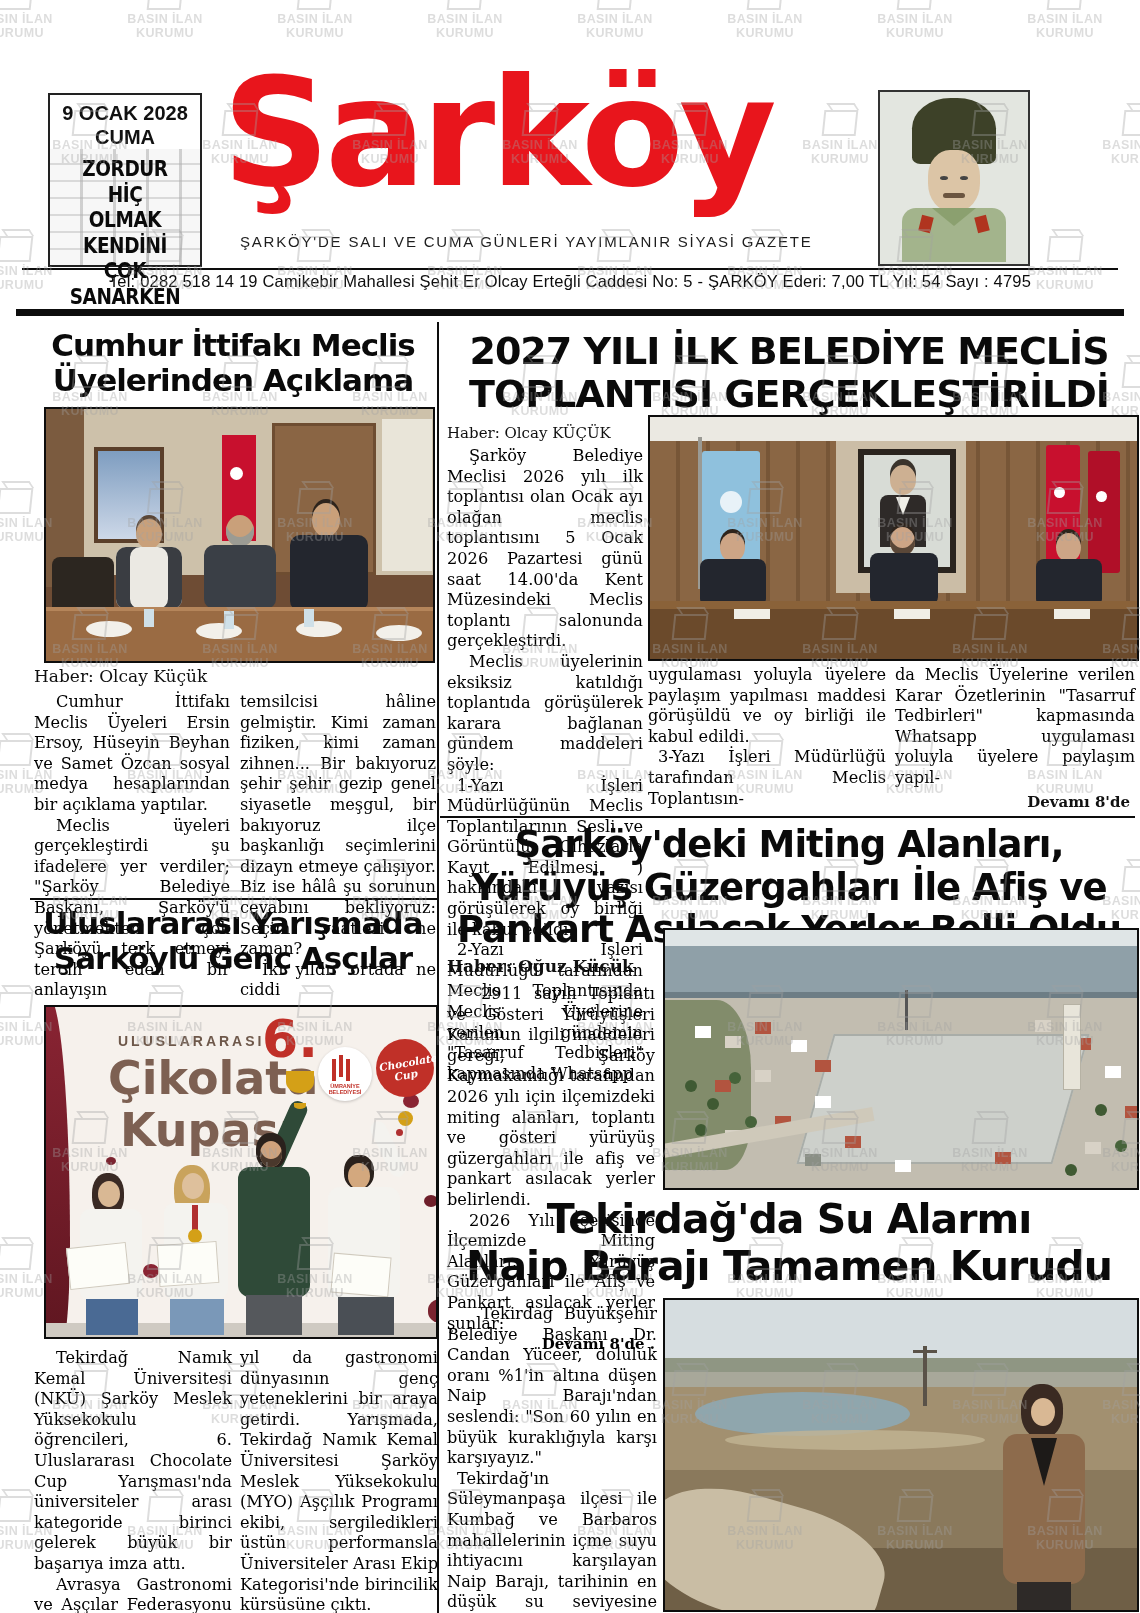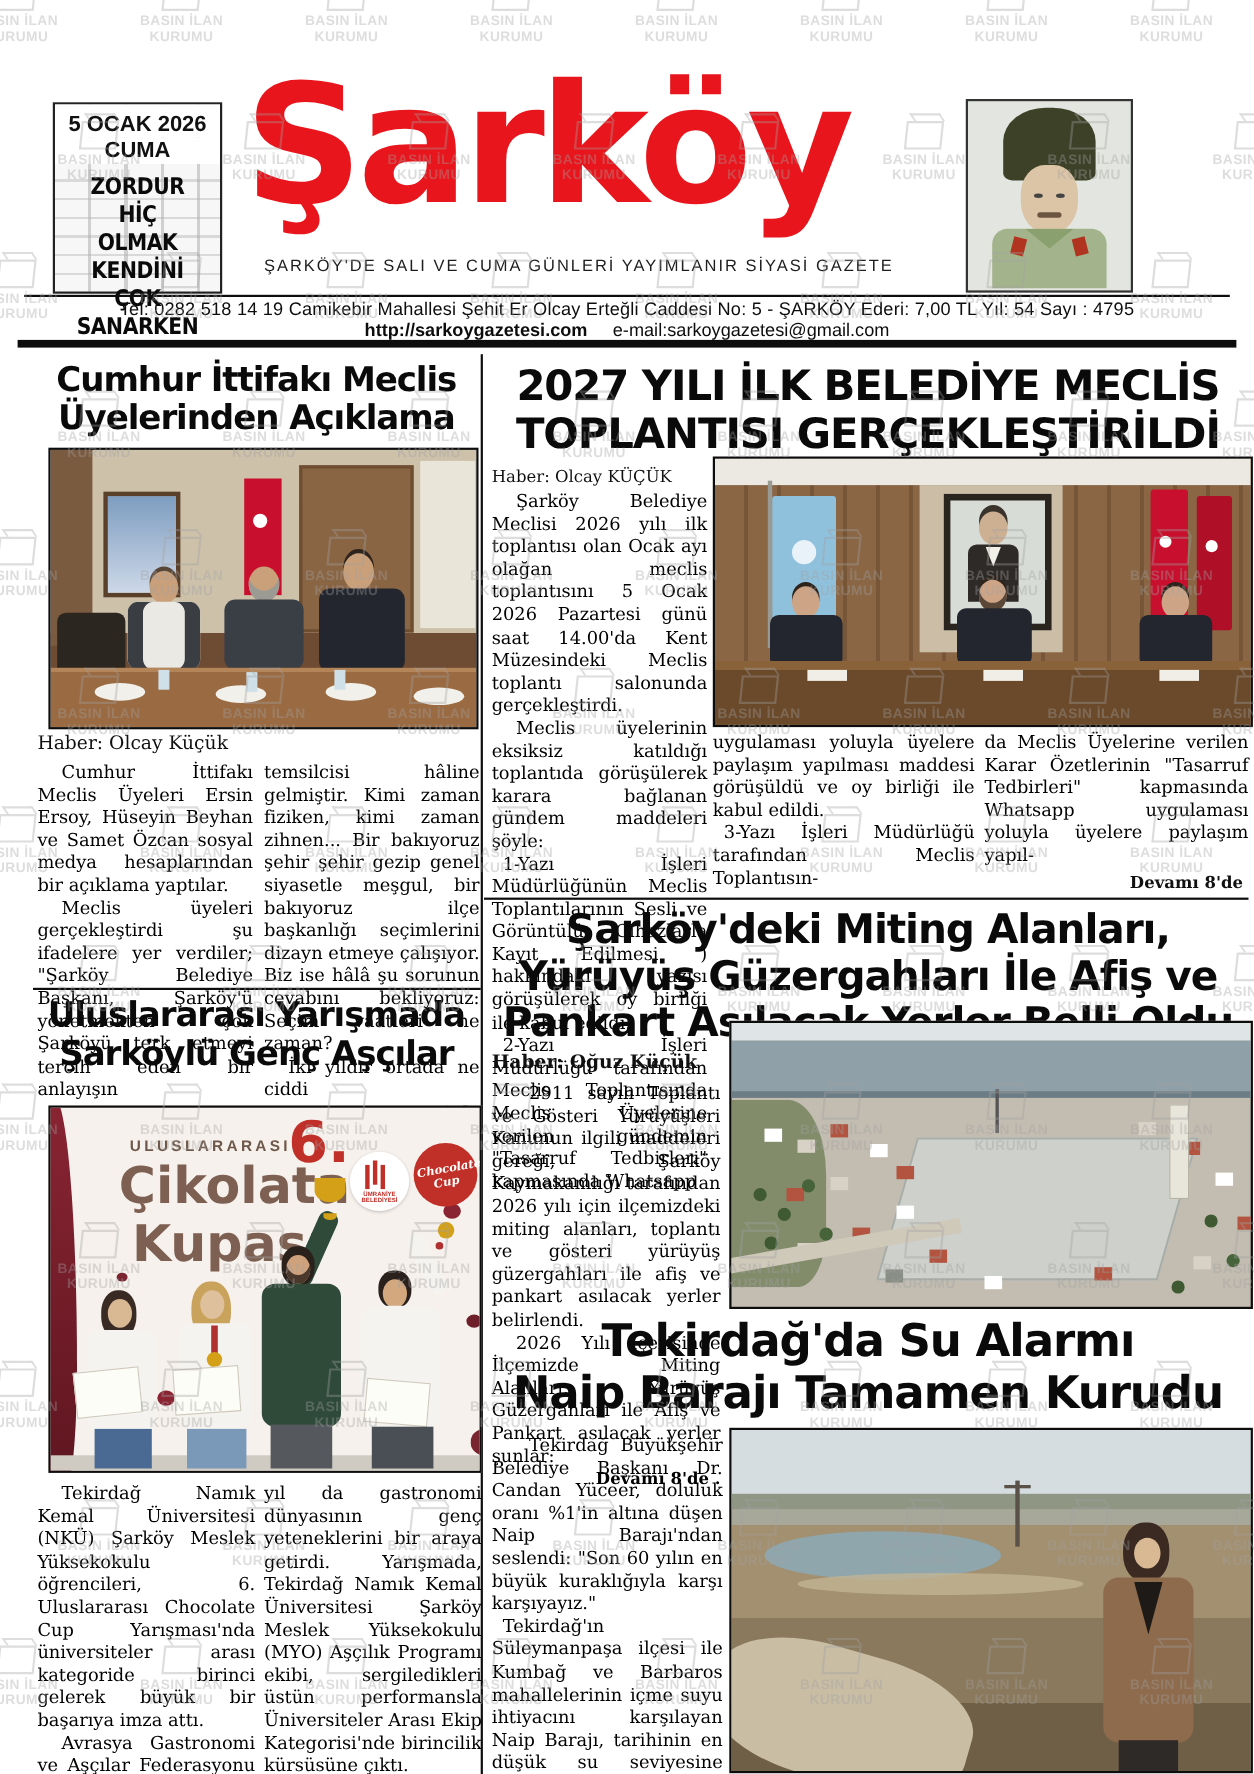--- a/index.html
+++ b/index.html
@@ -44,21 +44,21 @@
            transform:skewX(-6deg);}
   .wm-cube::before{content:"";position:absolute;left:2px;top:-9px;width:24px;height:5px;
            border:2.5px solid currentColor;border-bottom:none;transform:skewX(38deg);}
 </style>
 </head>
 <body>
 
 <div class="page">
 
   <div class="datebox">
-    <div class="dt">5 OCAK 2026</div>
+    <div class="dt">9 OCAK 2028</div>
     <div class="dt" style="padding-top:0">CUMA</div>
     <div class="motto">
       <div>ZORDUR</div>
       <div>HİÇ</div>
       <div>OLMAK</div>
       <div>KENDİNİ ÇOK</div>
       <div>SANARKEN</div>
     </div>
   </div>
 
@@ -72,25 +72,20 @@
     <div class="s" style="left:80px;top:84px;width:8px;height:4px;background:#444;border-radius:50%;"></div>
     <div class="s" style="left:63px;top:101px;width:22px;height:5px;background:#6b5540;border-radius:3px;"></div>
     <div class="s" style="left:22px;top:116px;width:104px;height:54px;background:#a3b48c;border-radius:14px 14px 0 0;"></div>
     <div class="s" style="left:52px;top:116px;width:44px;height:18px;background:#8ba06f;clip-path:polygon(0 0,50% 100%,100% 0);"></div>
     <div class="s" style="left:40px;top:124px;width:12px;height:16px;background:#b0341f;transform:rotate(14deg);"></div>
     <div class="s" style="left:96px;top:124px;width:12px;height:16px;background:#b0341f;transform:rotate(-14deg);"></div>
   </div>
 
   <div class="hr" style="left:22px;top:268px;width:1096px;"></div>
   <div class="contact">Tel: 0282 518 14 19  Camikebir Mahallesi Şehit Er Olcay Erteğli Caddesi No: 5 - ŞARKÖY  Ederi: 7,00 TL Yıl: 54 Sayı : 4795</div>
-  <div class="urlline">
-    <span class="site">http://sarkoygazetesi.com</span>
-    <span>&nbsp;&nbsp;&nbsp;</span>
-    <span>e-mail:sarkoygazetesi@gmail.com</span>
-  </div>
   <div class="thick"></div>
 
   <div class="vr" style="left:437px;top:322px;height:1291px;"></div>
 
   <div class="hl" style="left:28px;top:328px;width:410px;font-size:31px;">
     <div>Cumhur İttifakı Meclis</div>
     <div>Üyelerinden Açıklama</div>
   </div>
 
   <div class="photo" style="left:44px;top:407px;width:387px;height:252px;background:linear-gradient(#cdc1aa 0 66%,#6e4c34 66% 100%);">

